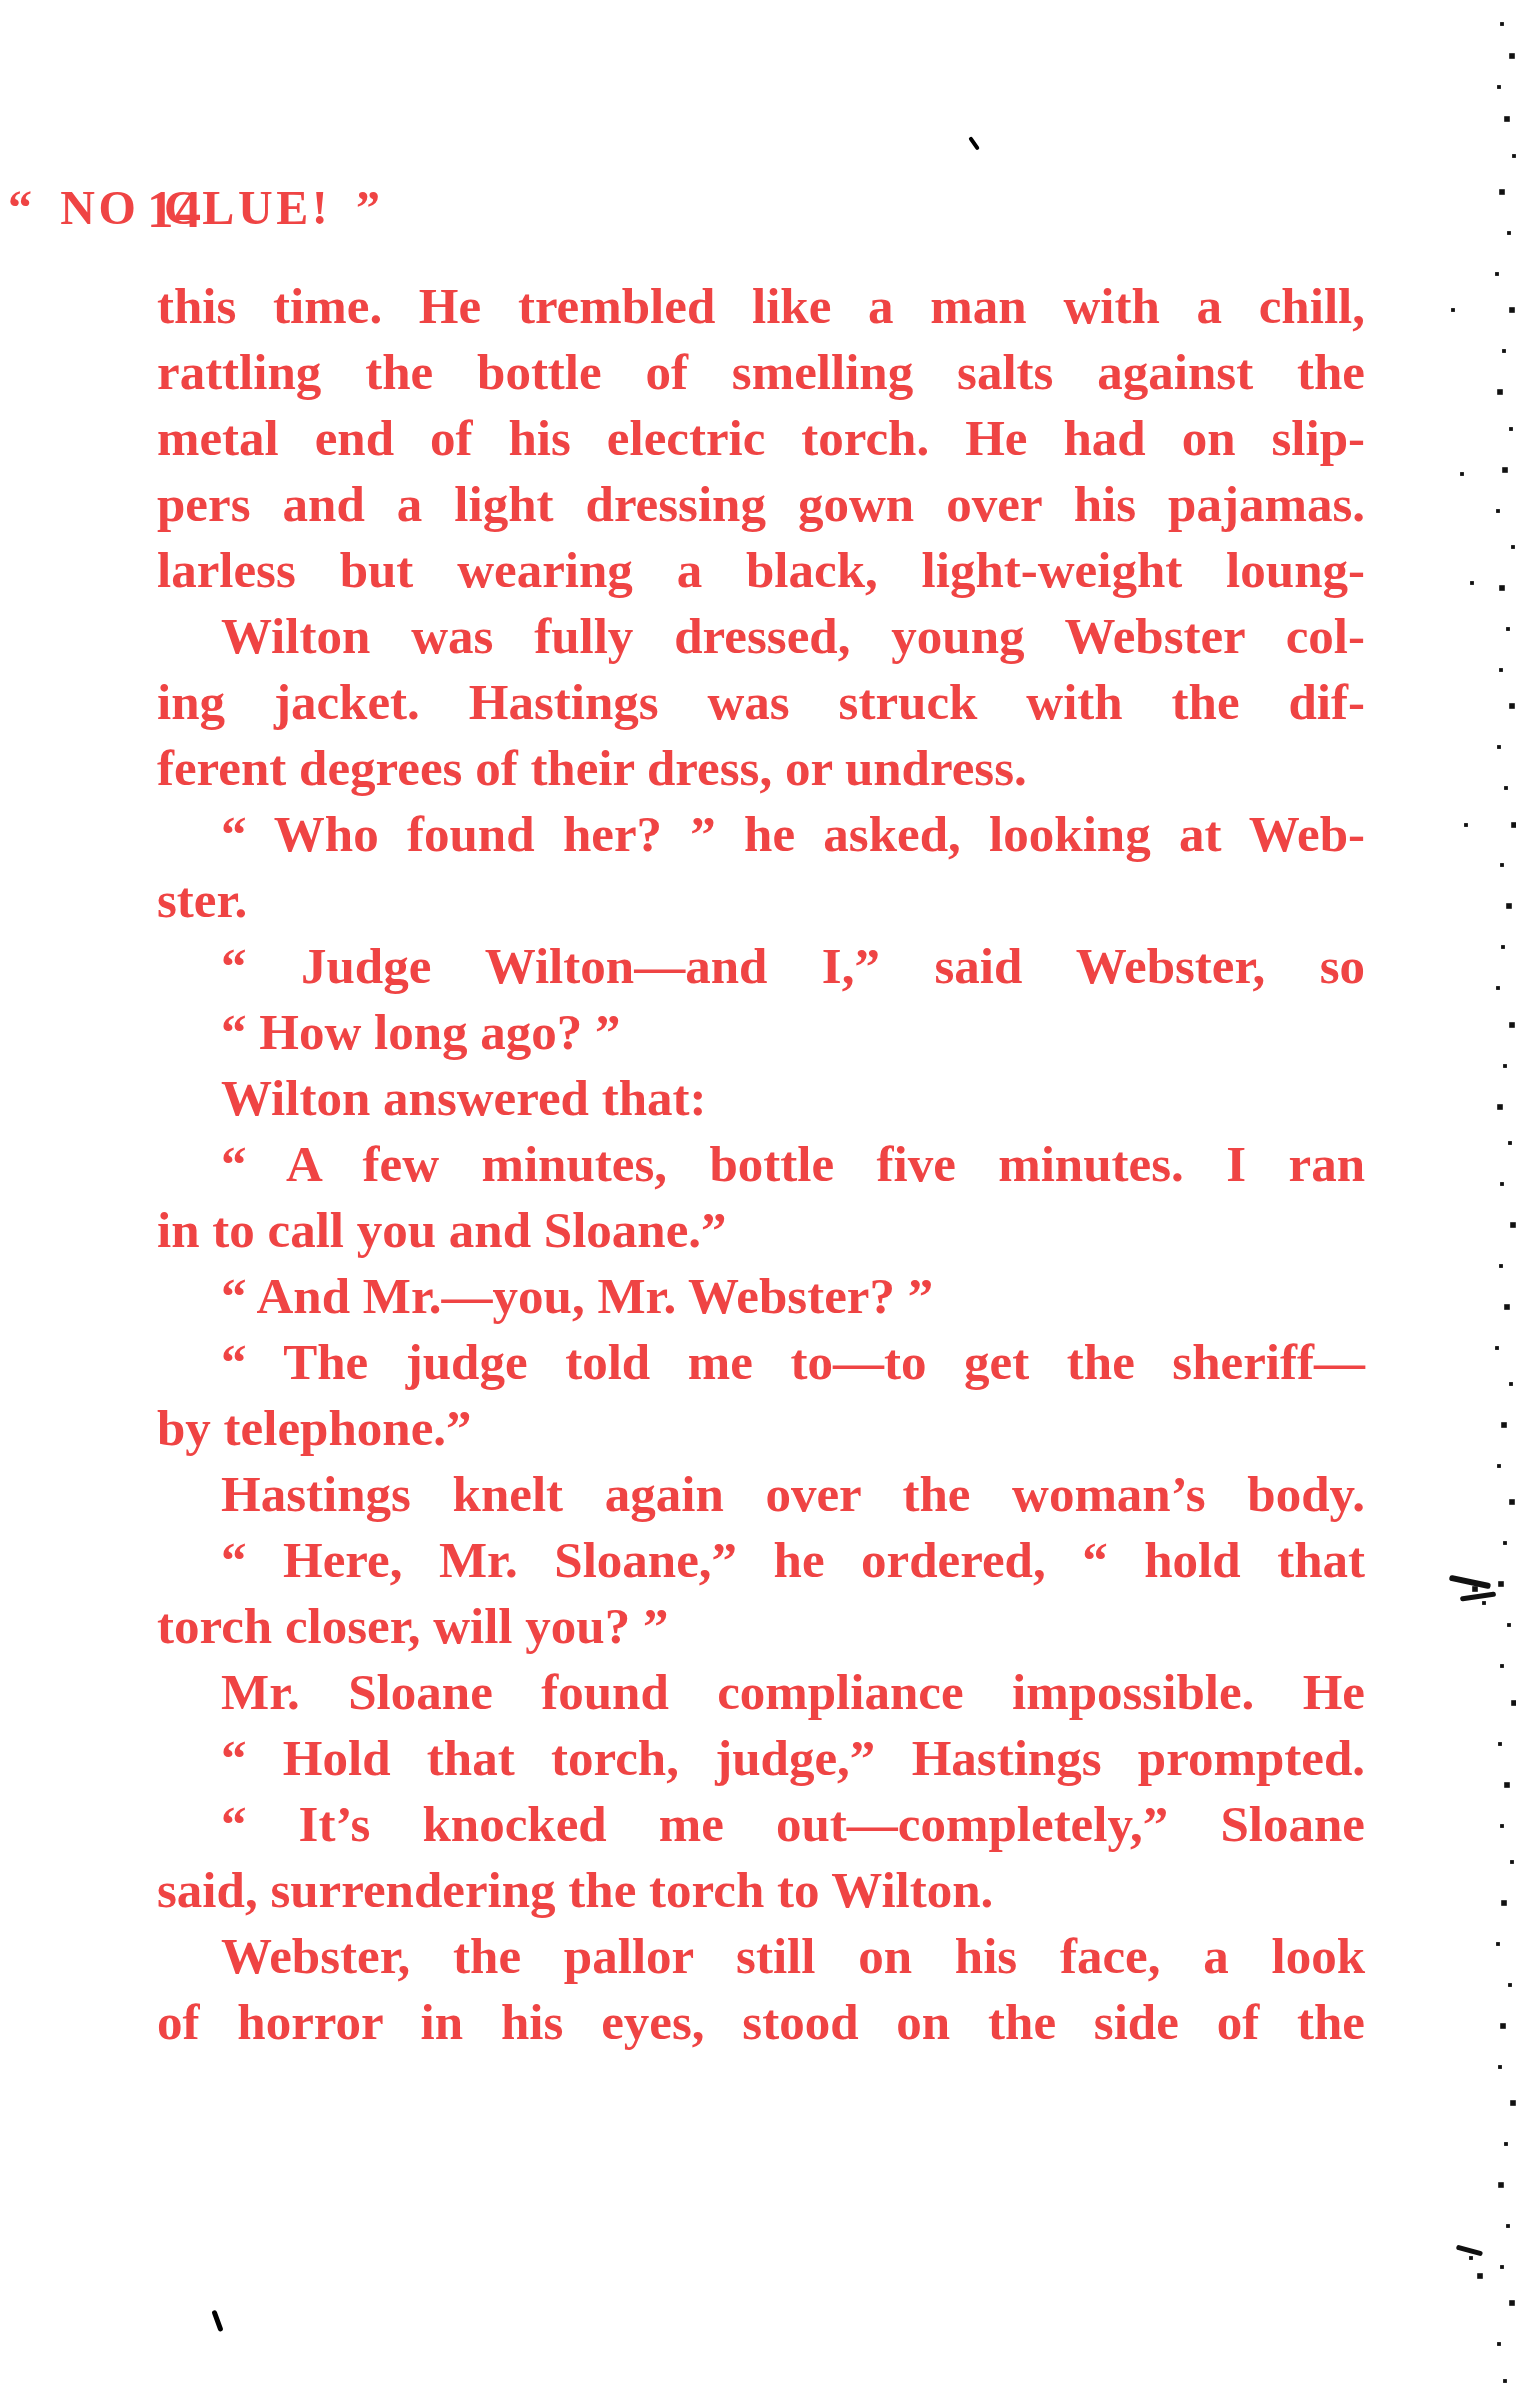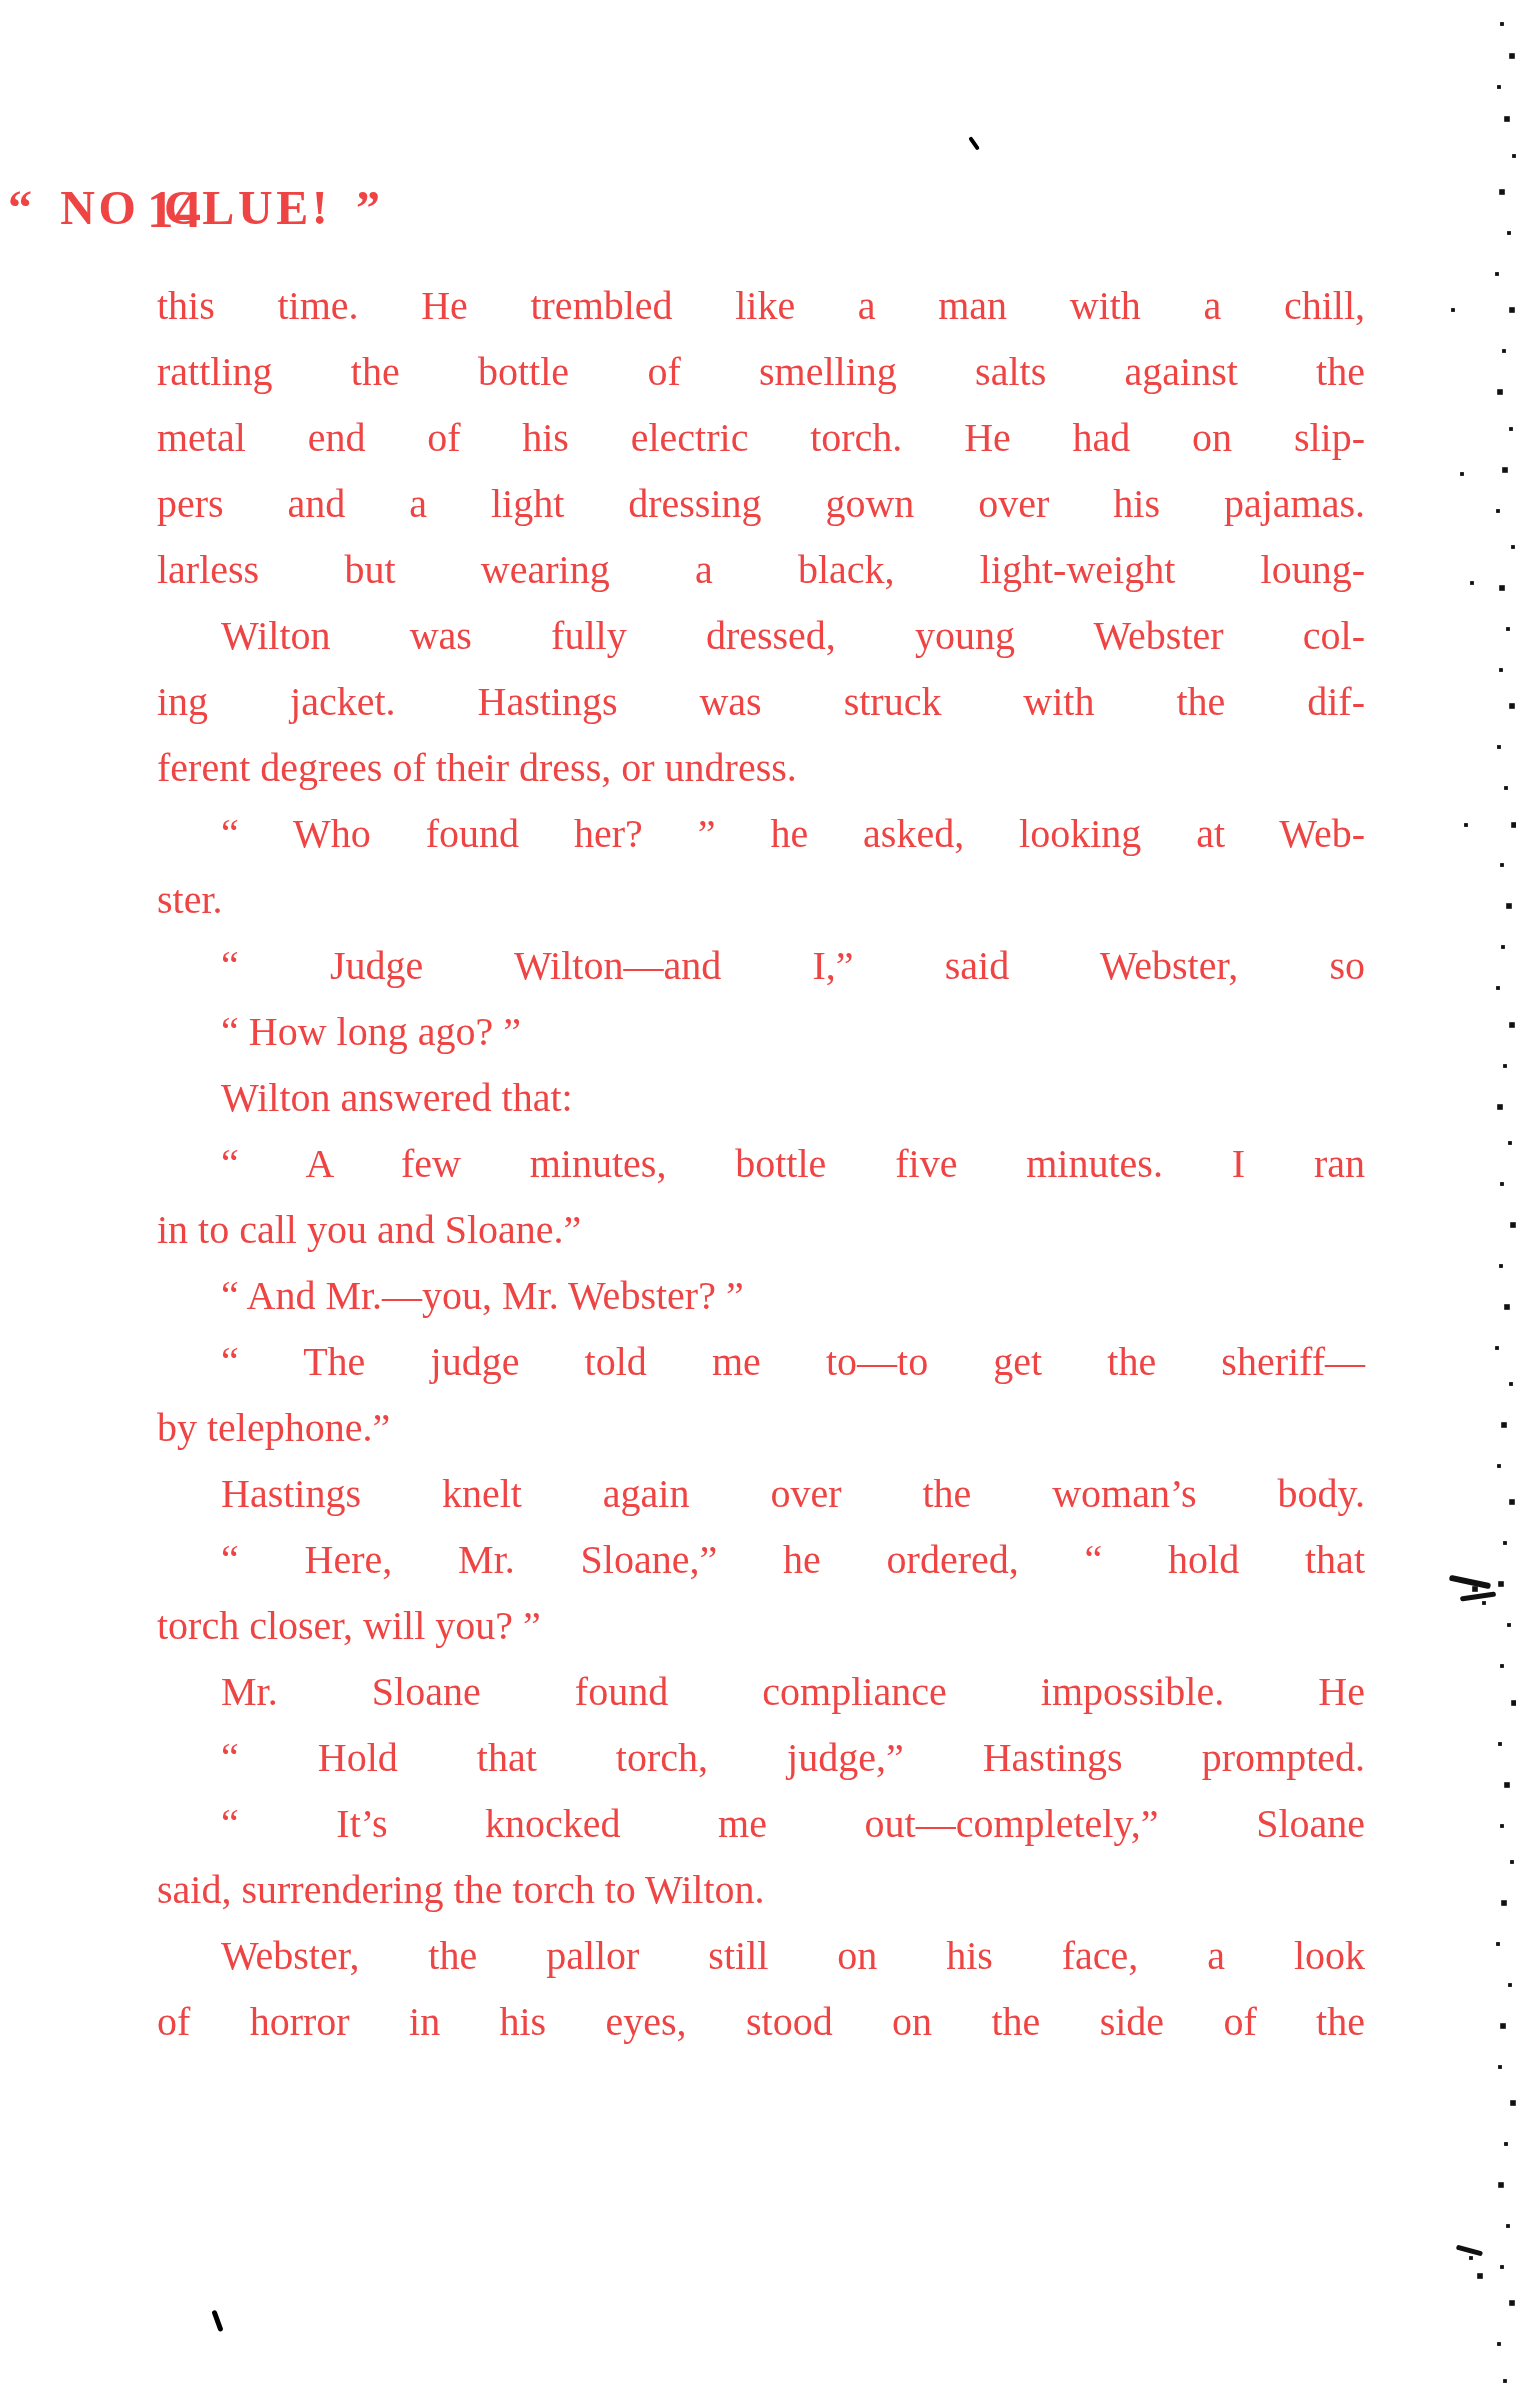--- a/index.html
+++ b/index.html
@@ -20,24 +20,24 @@
   .hdr-title{
     position:absolute;left:8px;top:184px;width:100%;
     text-align:left;
     font-size:48px;line-height:1;font-weight:700;
     letter-spacing:3.6px;word-spacing:9px;
   }
   .column{
     position:absolute;left:157px;top:273px;width:1208px;
   }
   .ln{
-    font-size:40px;
+    font-size:51px;
     line-height:66px;
     height:66px;
-    font-weight:400;
+    font-weight:700;
     text-align:left;
     white-space:normal;
   }
   .j{ text-align:justify; text-align-last:justify; }
   .in{ padding-left:64px; }
 
   
   .speckles{
     position:absolute;left:0;top:0;width:1.8px;height:1.8px;background:transparent;
     box-shadow:

